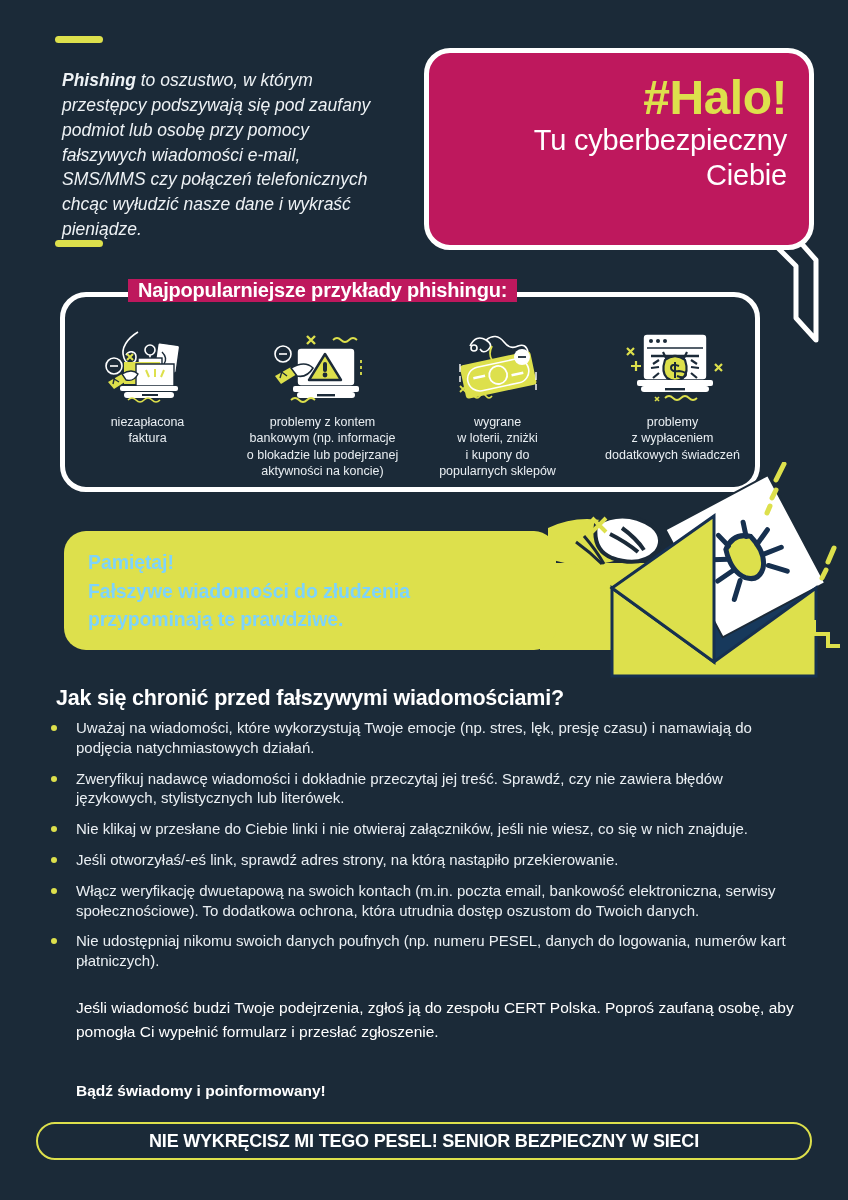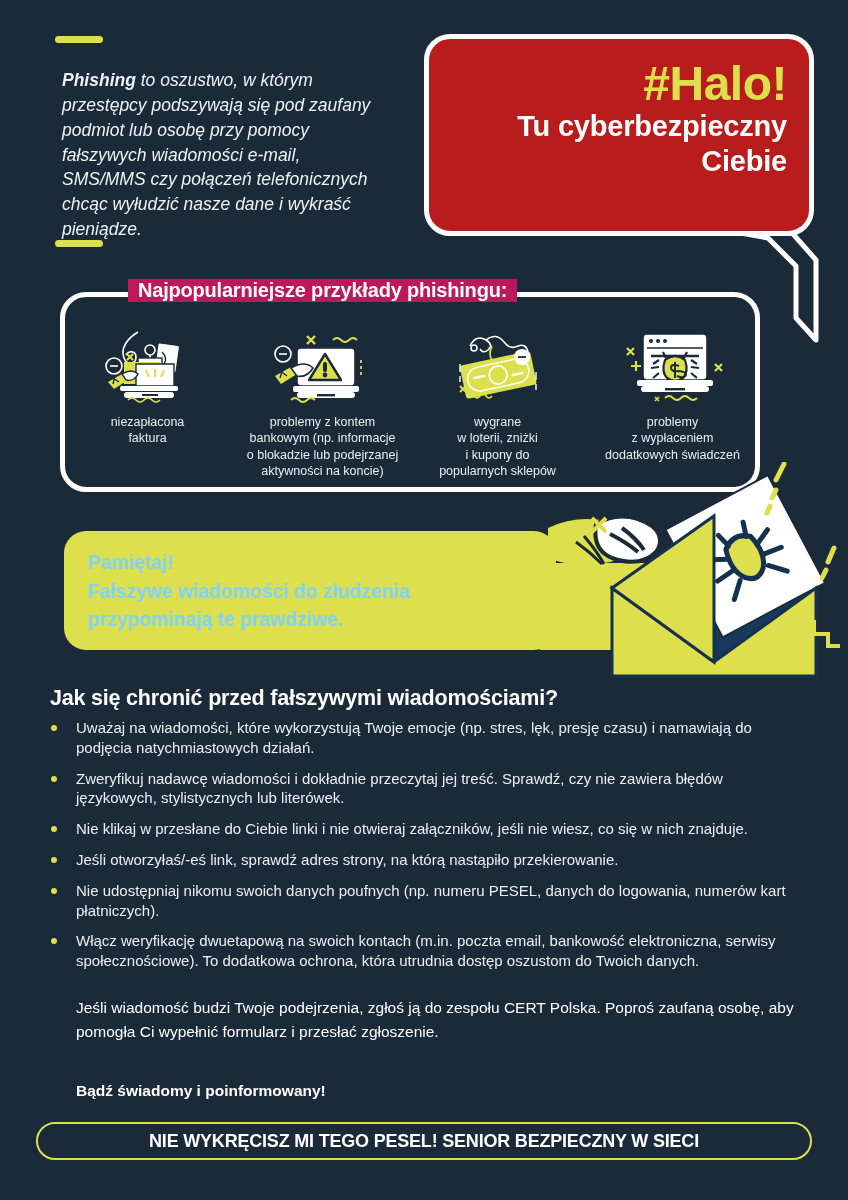--- a/index.html
+++ b/index.html
@@ -30,43 +30,43 @@
     color: #eef2f5;
     font-size: 17.5px;
     line-height: 1.42;
     font-style: italic;
   }
   .intro b { font-weight: 700; font-style: italic; }
 
   
   .bubble {
     position: absolute;
-    left: 424px; top: 34px;
+    left: 424px; top: 48px;
     width: 390px; height: 202px;
     border: 5px solid #ffffff;
     border-radius: 26px;
-    background: #b91c1c;
+    background: #be185d;
     z-index: 4;
   }
   .bubble-inner {
     position: absolute;
     right: 22px; top: 20px;
     text-align: right;
   }
   .halo {
     color: #dde04c;
     font-size: 48px;
     font-weight: 800;
     line-height: 1.04;
     letter-spacing: -0.5px;
   }
   .bub-l2, .bub-l3 {
     color: #ffffff;
     font-size: 29px;
-    font-weight: 700;
+    font-weight: 400;
     line-height: 1.22;
     letter-spacing: -0.2px;
   }
   
   .tail { position: absolute; left: 700px; top: 222px; z-index: 3; }
 
   
   .examples {
     position: absolute;
     left: 60px; top: 292px;
@@ -136,21 +136,21 @@
     line-height: 1.47;
     letter-spacing: -0.1px;
   }
 
   
   .envelope { position: absolute; left: 548px; top: 462px; z-index: 4; }
 
   
   .sec-title {
     position: absolute;
-    left: 50px; top: 686px;
+    left: 56px; top: 686px;
     color: #ffffff;
     font-size: 21.5px;
     font-weight: 700;
     letter-spacing: -0.2px;
     z-index: 5;
   }
   .bullets {
     position: absolute;
     left: 46px; top: 718px;
     width: 756px;
@@ -384,22 +384,22 @@
     <path d="M216 198 l10 10 M226 198 l-10 10" stroke="#dde04c" stroke-width="3"></path>
   </svg>
 
   <div class="sec-title">Jak się chronić przed fałszywymi wiadomościami?</div>
 
   <ul class="bullets">
     <li>Uważaj na wiadomości, które wykorzystują Twoje emocje (np. stres, lęk, presję czasu) i namawiają do podjęcia natychmiastowych działań.</li>
     <li>Zweryfikuj nadawcę wiadomości i dokładnie przeczytaj jej treść. Sprawdź, czy nie zawiera błędów językowych, stylistycznych lub literówek.</li>
     <li>Nie klikaj w przesłane do Ciebie linki i nie otwieraj załączników, jeśli nie wiesz, co się w nich znajduje.</li>
     <li>Jeśli otworzyłaś/-eś link, sprawdź adres strony, na którą nastąpiło przekierowanie.</li>
+    <li>Włącz weryfikację dwuetapową na swoich kontach (m.in. poczta email, bankowość elektroniczna, serwisy społecznościowe). To dodatkowa ochrona, która utrudnia dostęp oszustom do Twoich danych.</li>
     <li>Nie udostępniaj nikomu swoich danych poufnych (np. numeru PESEL, danych do logowania, numerów kart płatniczych).</li>
-    <li>Włącz weryfikację dwuetapową na swoich kontach (m.in. poczta email, bankowość elektroniczna, serwisy społecznościowe). To dodatkowa ochrona, która utrudnia dostęp oszustom do Twoich danych.</li>
   </ul>
 
   <div class="closing">Jeśli wiadomość budzi Twoje podejrzenia,  zgłoś ją do zespołu CERT Polska. Poproś zaufaną osobę, aby pomogła Ci wypełnić formularz i przesłać zgłoszenie.</div>
   <div class="closing2">Bądź świadomy i poinformowany!</div>
 
   <div class="footer">
     <span>NIE WYKRĘCISZ MI TEGO PESEL! SENIOR BEZPIECZNY W SIECI</span>
   </div>
 
 </div>

